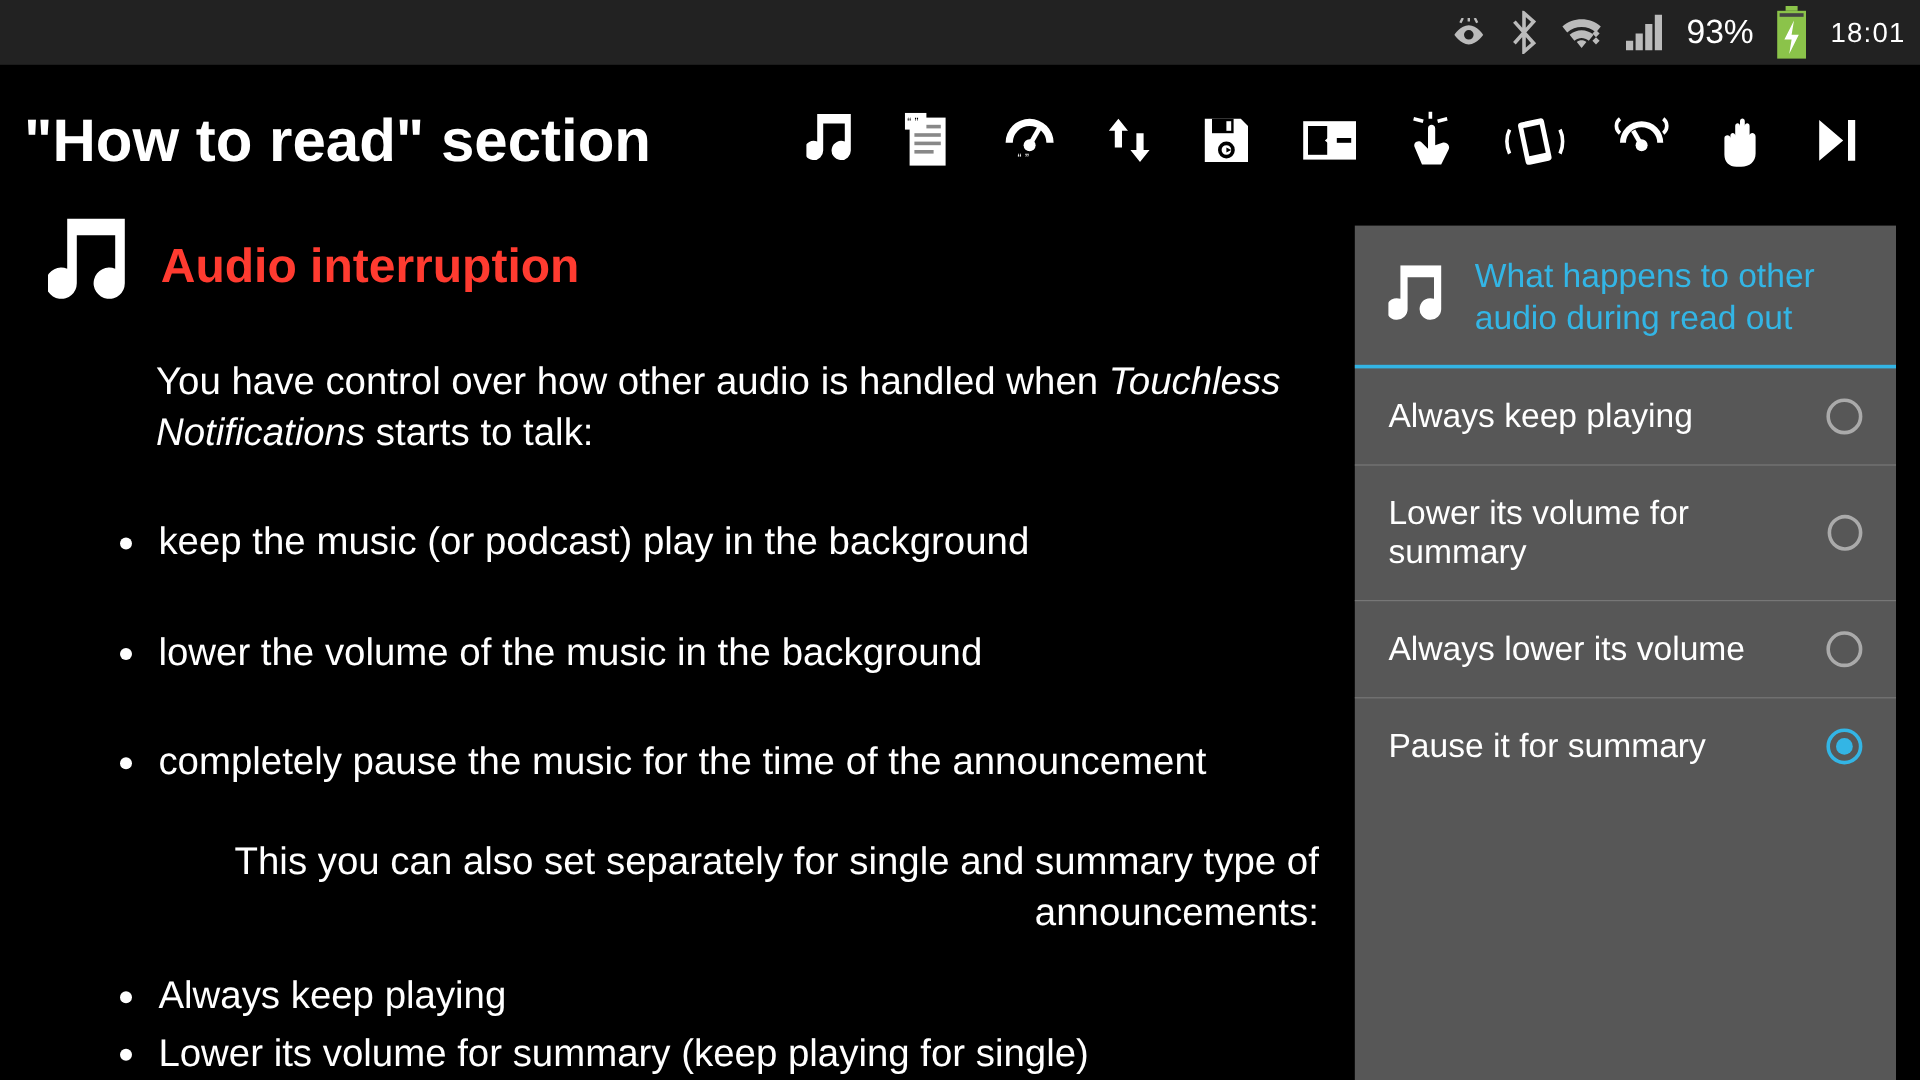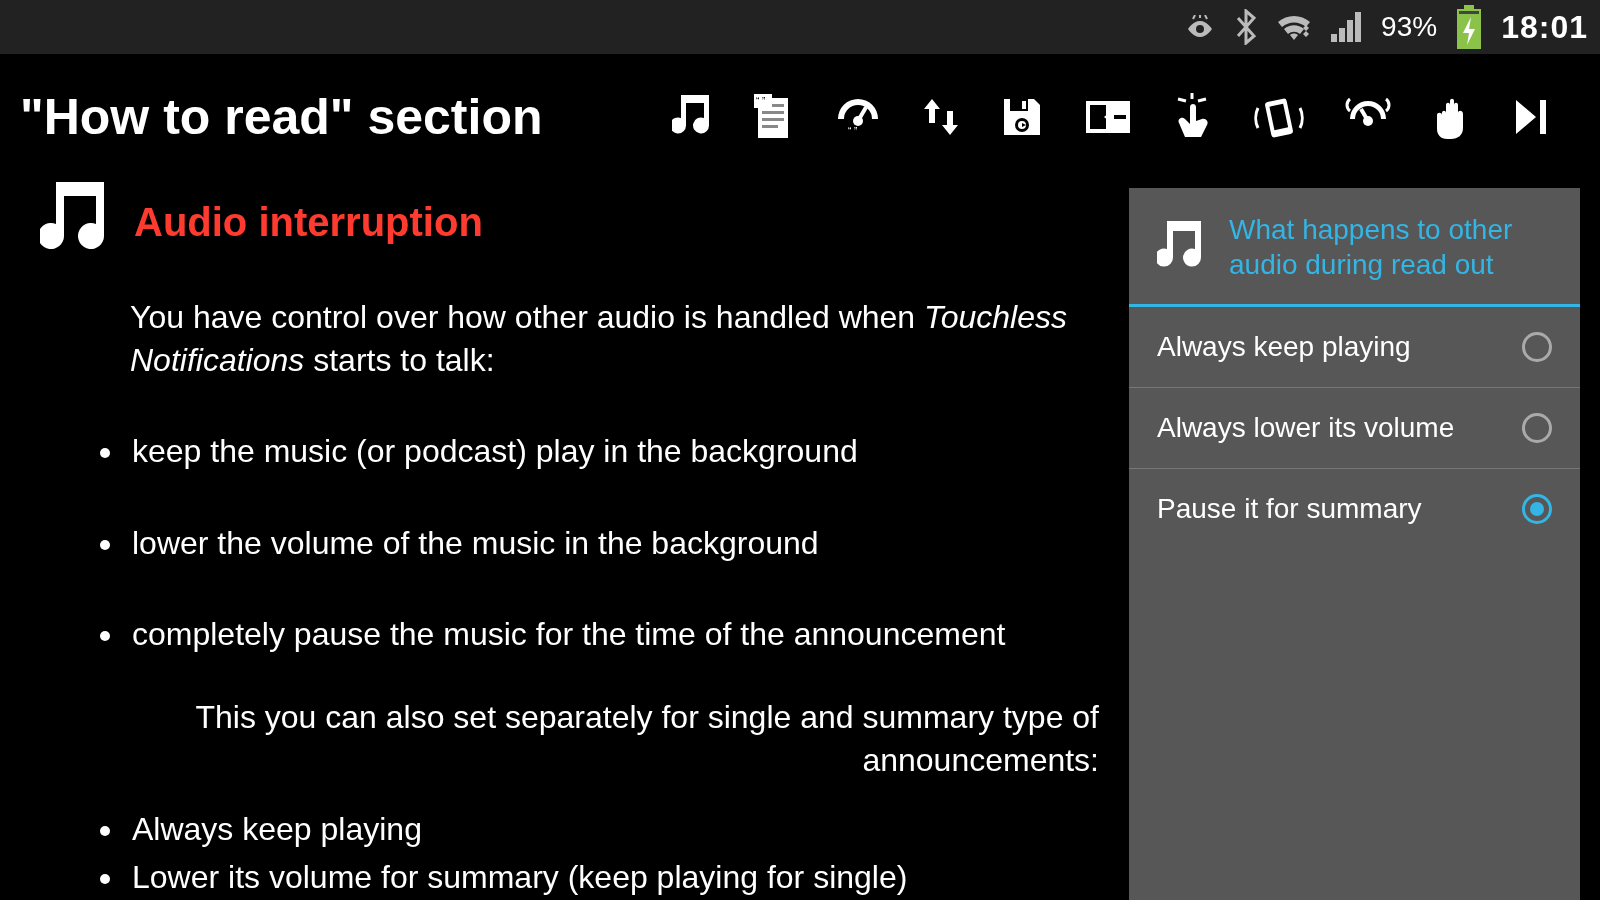--- a/index.html
+++ b/index.html
@@ -4,21 +4,21 @@
 <style>
 * { margin: 0; padding: 0; box-sizing: border-box; }
 html, body { width: 1600px; height: 900px; background: #000; font-family: "Helvetica Neue", Arial, sans-serif; overflow: hidden; }
 
 .status-bar { background: #222; height: 54px; display: flex; align-items: center; padding: 0 12px 0 10px; }
 .status-left { color: #ffe000; font-size: 30px; font-weight: 400; }
 .status-left .paren { color: #ffe000; }
 .status-right { margin-left: auto; display: flex; align-items: center; gap: 18px; }
 .status-right .ico { color: #bbb; }
 .status-right .pct { color: #fff; font-size: 28px; }
-.status-right .clock { color: #fff; font-size: 32px; font-weight: 700; letter-spacing: 1px; }
+.status-right .clock { color: #fff; font-size: 23px; font-weight: 400; letter-spacing: 1px; }
 .batt { width: 28px; height: 44px; position: relative; }
 
 .header { display: flex; align-items: center; padding: 34px 32px 8px 20px; }
 .header h1 { color: #fff; font-size: 50px; font-weight: 700; }
 .icon-row { margin-left: auto; display: flex; align-items: center; gap: 40px; padding-right: 20px; }
 .icon-row .nav-ico { color: #fff; }
 
 .content { display: flex; padding: 28px 20px 0 20px; gap: 20px; }
 .left { flex: 1; color: #fff; font-size: 32px; line-height: 1.35; padding-right: 10px; position: relative; }
 .sec-head { display: flex; align-items: center; gap: 22px; margin-bottom: 34px; padding-left: 20px; }
@@ -199,20 +199,24 @@
             <path fill="#fff" d="M16 6v30a9 9 0 11-6-8V0l34 0v36a9 9 0 11-6-8V10L16 10z"></path>
           </svg>
       </span>
       <span class="label">What happens to other audio during read out</span>
     </div>
     <div class="opt">
       <span class="opt-label">Always keep playing</span>
       <span class="radio"></span>
     </div>
     <div class="opt">
+      <span class="opt-label">Lower its volume for summary</span>
+      <span class="radio"></span>
+    </div>
+    <div class="opt">
       <span class="opt-label">Always lower its volume</span>
       <span class="radio"></span>
     </div>
     <div class="opt">
       <span class="opt-label">Pause it for summary</span>
       <span class="radio sel"></span>
     </div>
   </div>
 </div>
 

